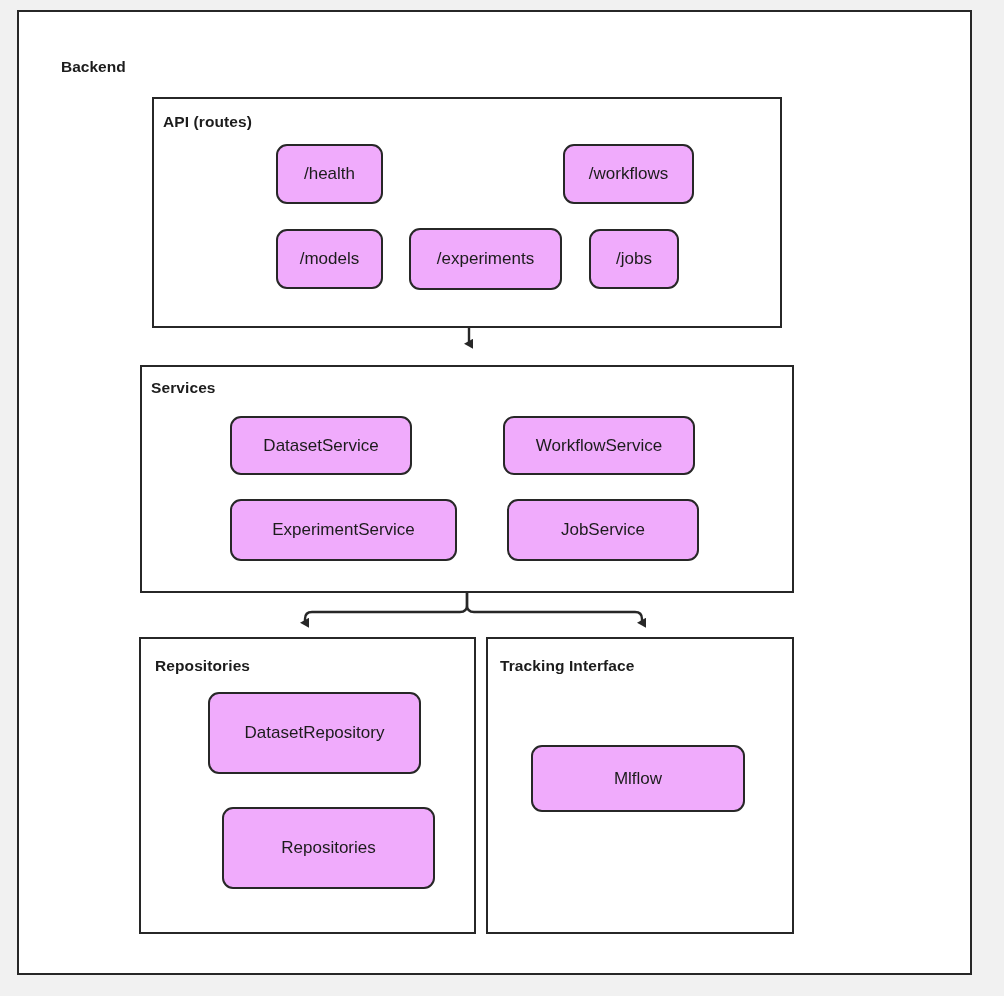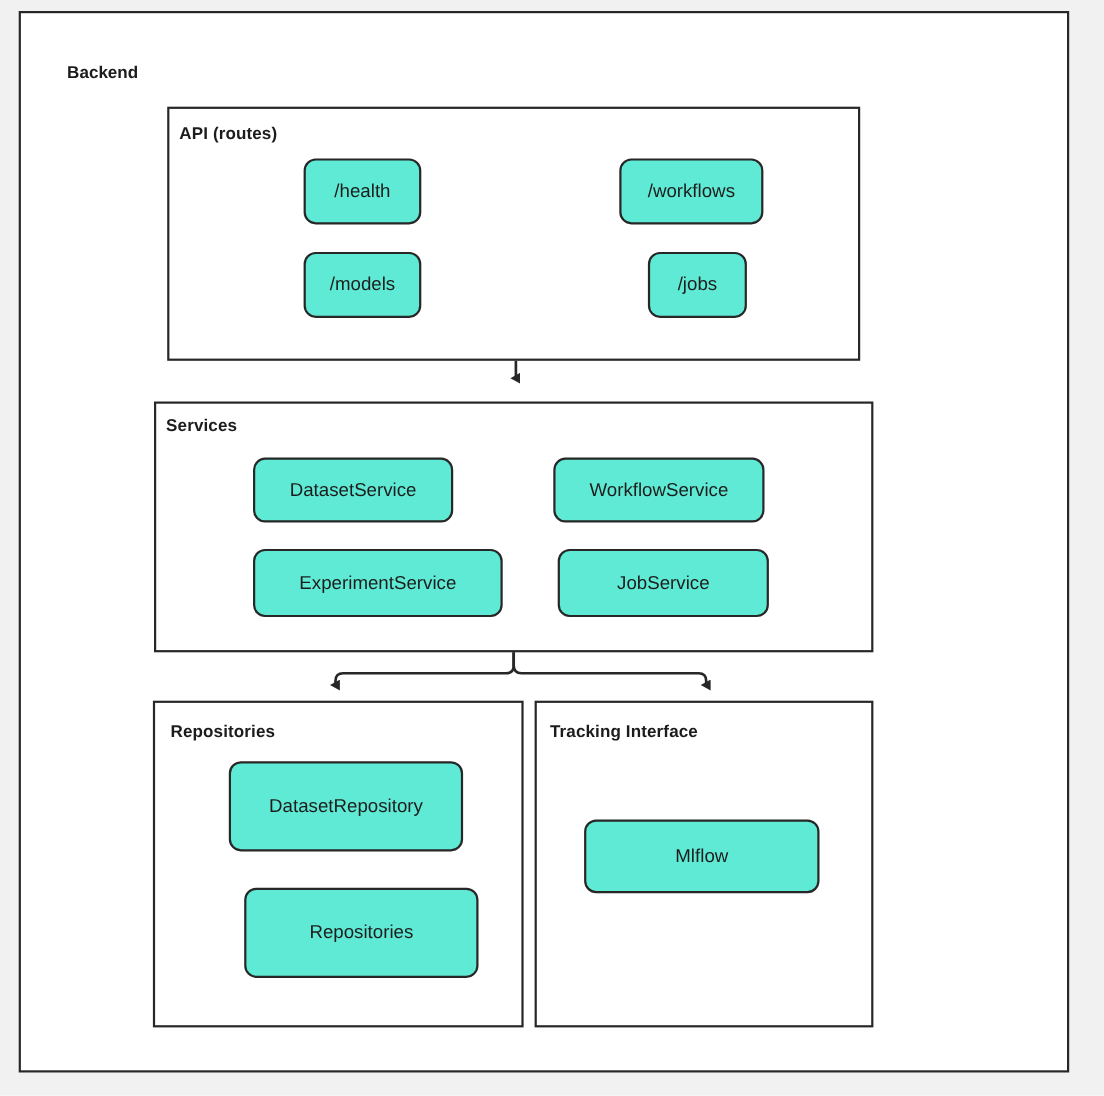--- a/index.html
+++ b/index.html
@@ -47,21 +47,21 @@
     font-size: 15.5px;
     font-weight: bold;
     letter-spacing: 0.1px;
     white-space: nowrap;
     color: #1c1c1c;
   }
 
   
   .node-box {
     position: absolute;
-    background: #5eead4;
+    background: #f0abfc;
     border: 2.2px solid #272727;
     border-radius: 11px;
     box-sizing: border-box;
     display: flex;
     align-items: center;
     justify-content: center;
     font-size: 17px;
     color: #1c1c1c;
     white-space: nowrap;
   }
@@ -95,20 +95,21 @@
 
   <div id="backend-label">Backend</div>
 
   <div class="group-box" style="left:152px; top:97px; width:630px; height:231px;"></div>
   <div class="group-title" style="left:163px; top:113px;">API (routes)</div>
 
   <div class="node-box" style="left:276px; top:144px; width:107px; height:60px;">/health</div>
   <div class="node-box" style="left:276px; top:229px; width:107px; height:60px;">/models</div>
 
   <div class="node-box" style="left:563px; top:144px; width:131px; height:60px;">/workflows</div>
+  <div class="node-box" style="left:409px; top:228px; width:153px; height:62px;">/experiments</div>
   <div class="node-box" style="left:589px; top:229px; width:90px; height:60px;">/jobs</div>
 
   <div class="group-box" style="left:140px; top:365px; width:654px; height:228px;"></div>
   <div class="group-title" style="left:151px; top:379px;">Services</div>
 
   <div class="node-box" style="left:230px; top:416px; width:182px; height:59px;">DatasetService</div>
   <div class="node-box" style="left:503px; top:416px; width:192px; height:59px;">WorkflowService</div>
   <div class="node-box" style="left:230px; top:499px; width:227px; height:62px;">ExperimentService</div>
   <div class="node-box" style="left:507px; top:499px; width:192px; height:62px;">JobService</div>
 

